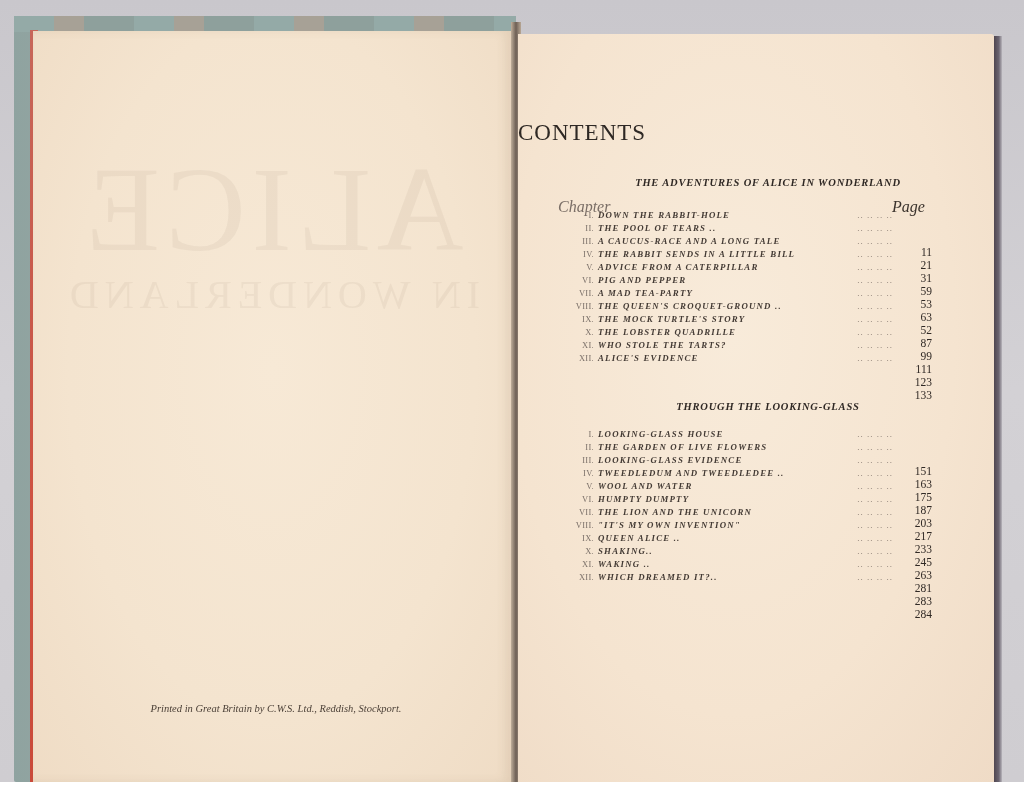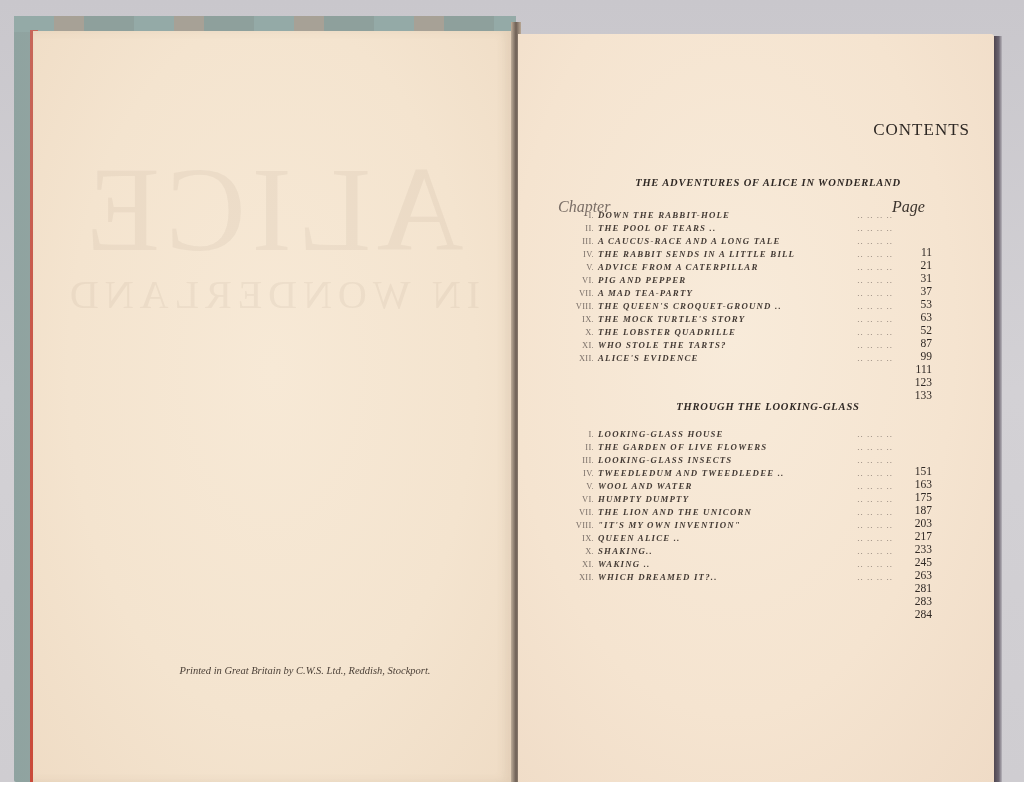--- a/index.html
+++ b/index.html
@@ -36,45 +36,45 @@
       box-shadow: inset -6px 0 10px rgba(120,90,60,0.10);
     }
     .bleed {
       position: absolute; left: 0; width: 478px; text-align: center;
       color: rgba(160,140,120,0.10); transform: scaleX(-1);
       font-family: "Liberation Serif", serif; letter-spacing: 6px;
     }
     .bleed.big { top: 110px; font-size: 120px; }
     .bleed.sub { top: 240px; font-size: 40px; }
     .printer-line {
-      position: absolute; left: 0; width: 420px; top: 634px; text-align: center;
+      position: absolute; left: 0; width: 420px; top: 672px; text-align: center;
       font-style: italic; font-size: 10.5px; color: #4a3f36;
-      padding-left: 62px;
+      padding-left: 33px;
     }
 
     
     .gutter {
       position: absolute; left: 511px; top: 22px; width: 10px; height: 760px;
       background: linear-gradient(90deg, #bfae9a 0%, #6d5f55 50%, #b9a895 100%);
     }
 
     
     .page-right {
       position: absolute; left: 518px; top: 34px; width: 476px; height: 748px;
       background: radial-gradient(ellipse at 45% 40%, #f8ebda 0%, #f5e4d0 60%, #efdbc6 100%);
       border-top-right-radius: 3px;
     }
     .page-right-edge {
       position: absolute; left: 994px; top: 36px; width: 8px; height: 746px;
       background: linear-gradient(90deg, #4f4650 0%, #6b6470 60%, #b8b5bb 100%);
     }
 
     .contents-title {
-      position: absolute; left: 0; top: 86px; width: 452px; text-align: right;
-      font-size: 17px; letter-spacing: 1px; color: #2e2824;
+      position: absolute; left: 0; top: 86px; width: 452px; text-align: left;
+      font-size: 23px; letter-spacing: 1px; color: #2e2824;
     }
     .book-heading {
       position: absolute; left: 0; width: 452px; text-align: center;
       font-style: italic; font-size: 10.5px; letter-spacing: 0.8px; color: #2f2824;
       font-weight: bold;
       padding-left: 24px;
     }
     .book-heading.one { top: 143px; }
     .book-heading.two { top: 367px; }
 
@@ -150,21 +150,21 @@
       <div class="toc-row">
         <span class="num">III.</span>
         <span class="dots">..    ..    ..    ..</span>
         <span class="title">A CAUCUS-RACE AND A LONG TALE</span>
         <span class="pg">31</span>
       </div>
       <div class="toc-row">
         <span class="num">IV.</span>
         <span class="dots">..    ..    ..    ..</span>
         <span class="title">THE RABBIT SENDS IN A LITTLE BILL</span>
-        <span class="pg">37</span>
+        <span class="pg">59</span>
       </div>
       <div class="toc-row">
         <span class="num">V.</span>
         <span class="dots">..    ..    ..    ..</span>
         <span class="title">ADVICE FROM A CATERPILLAR</span>
         <span class="pg">53</span>
       </div>
       <div class="toc-row">
         <span class="num">VI.</span>
         <span class="dots">..    ..    ..    ..</span>
@@ -220,21 +220,21 @@
       </div>
       <div class="toc-row">
         <span class="num">II.</span>
         <span class="dots">..    ..    ..    ..</span>
         <span class="title">THE GARDEN OF LIVE FLOWERS</span>
         <span class="pg">163</span>
       </div>
       <div class="toc-row">
         <span class="num">III.</span>
         <span class="dots">..    ..    ..    ..</span>
-        <span class="title">LOOKING-GLASS INSECTS</span>
+        <span class="title">LOOKING-GLASS EVIDENCE</span>
         <span class="pg">175</span>
       </div>
       <div class="toc-row">
         <span class="num">IV.</span>
         <span class="dots">..    ..    ..    ..</span>
         <span class="title">TWEEDLEDUM AND TWEEDLEDEE ..</span>
         <span class="pg">187</span>
       </div>
       <div class="toc-row">
         <span class="num">V.</span>

